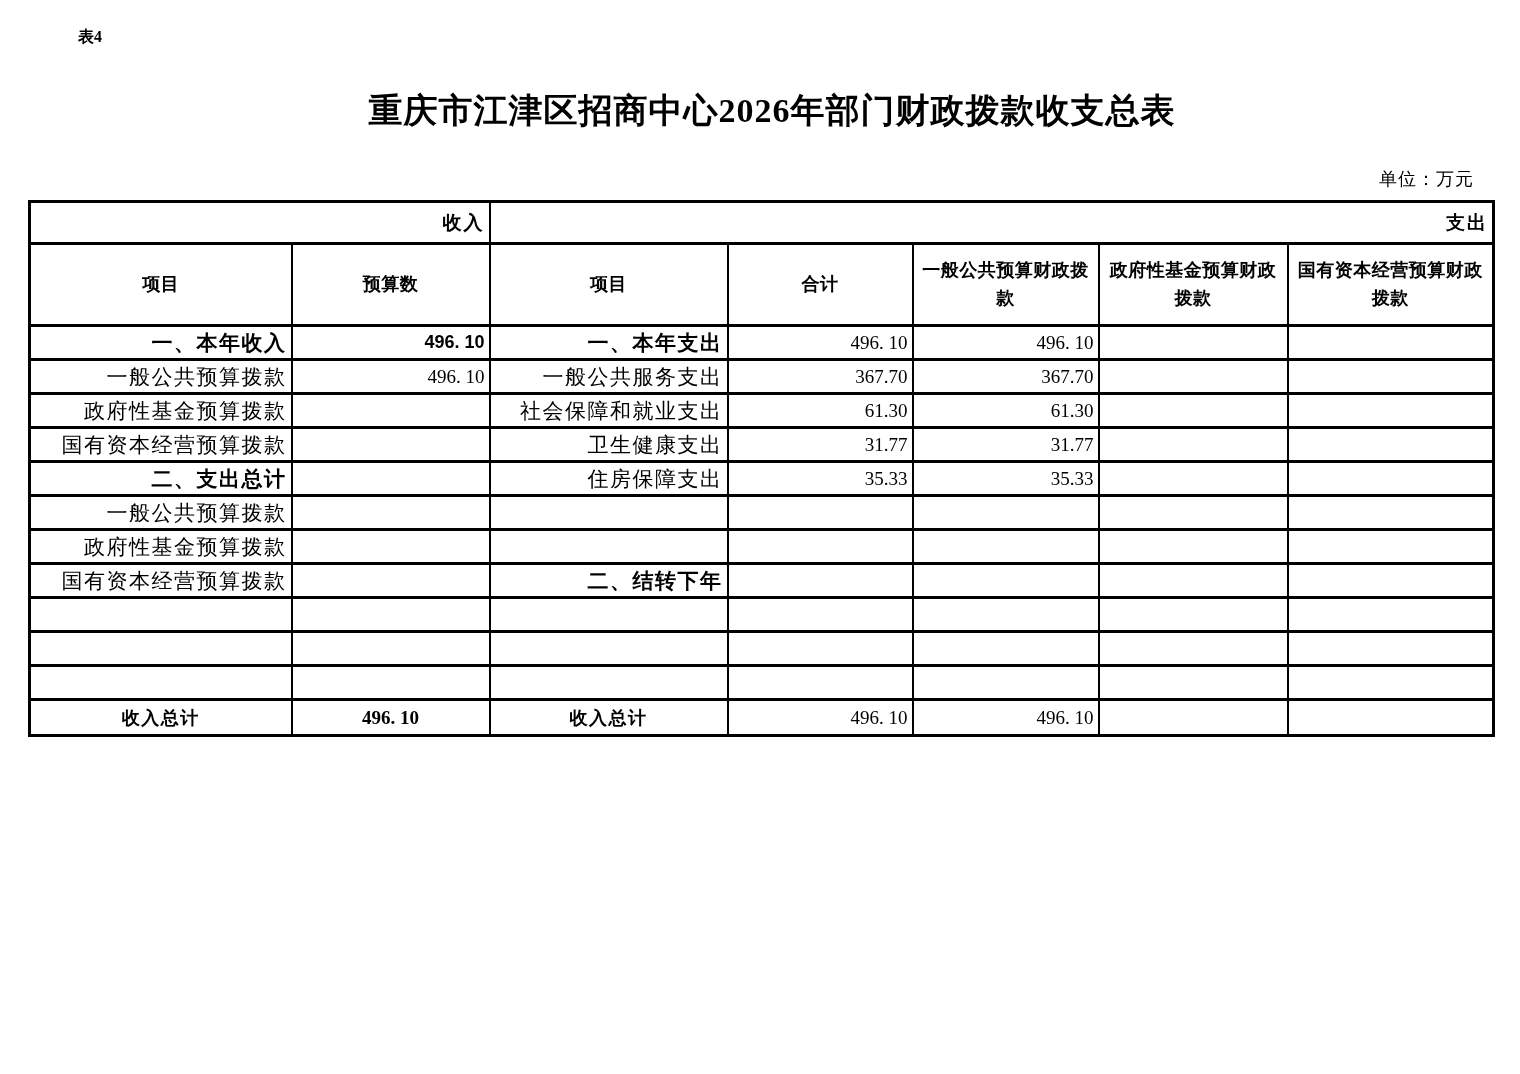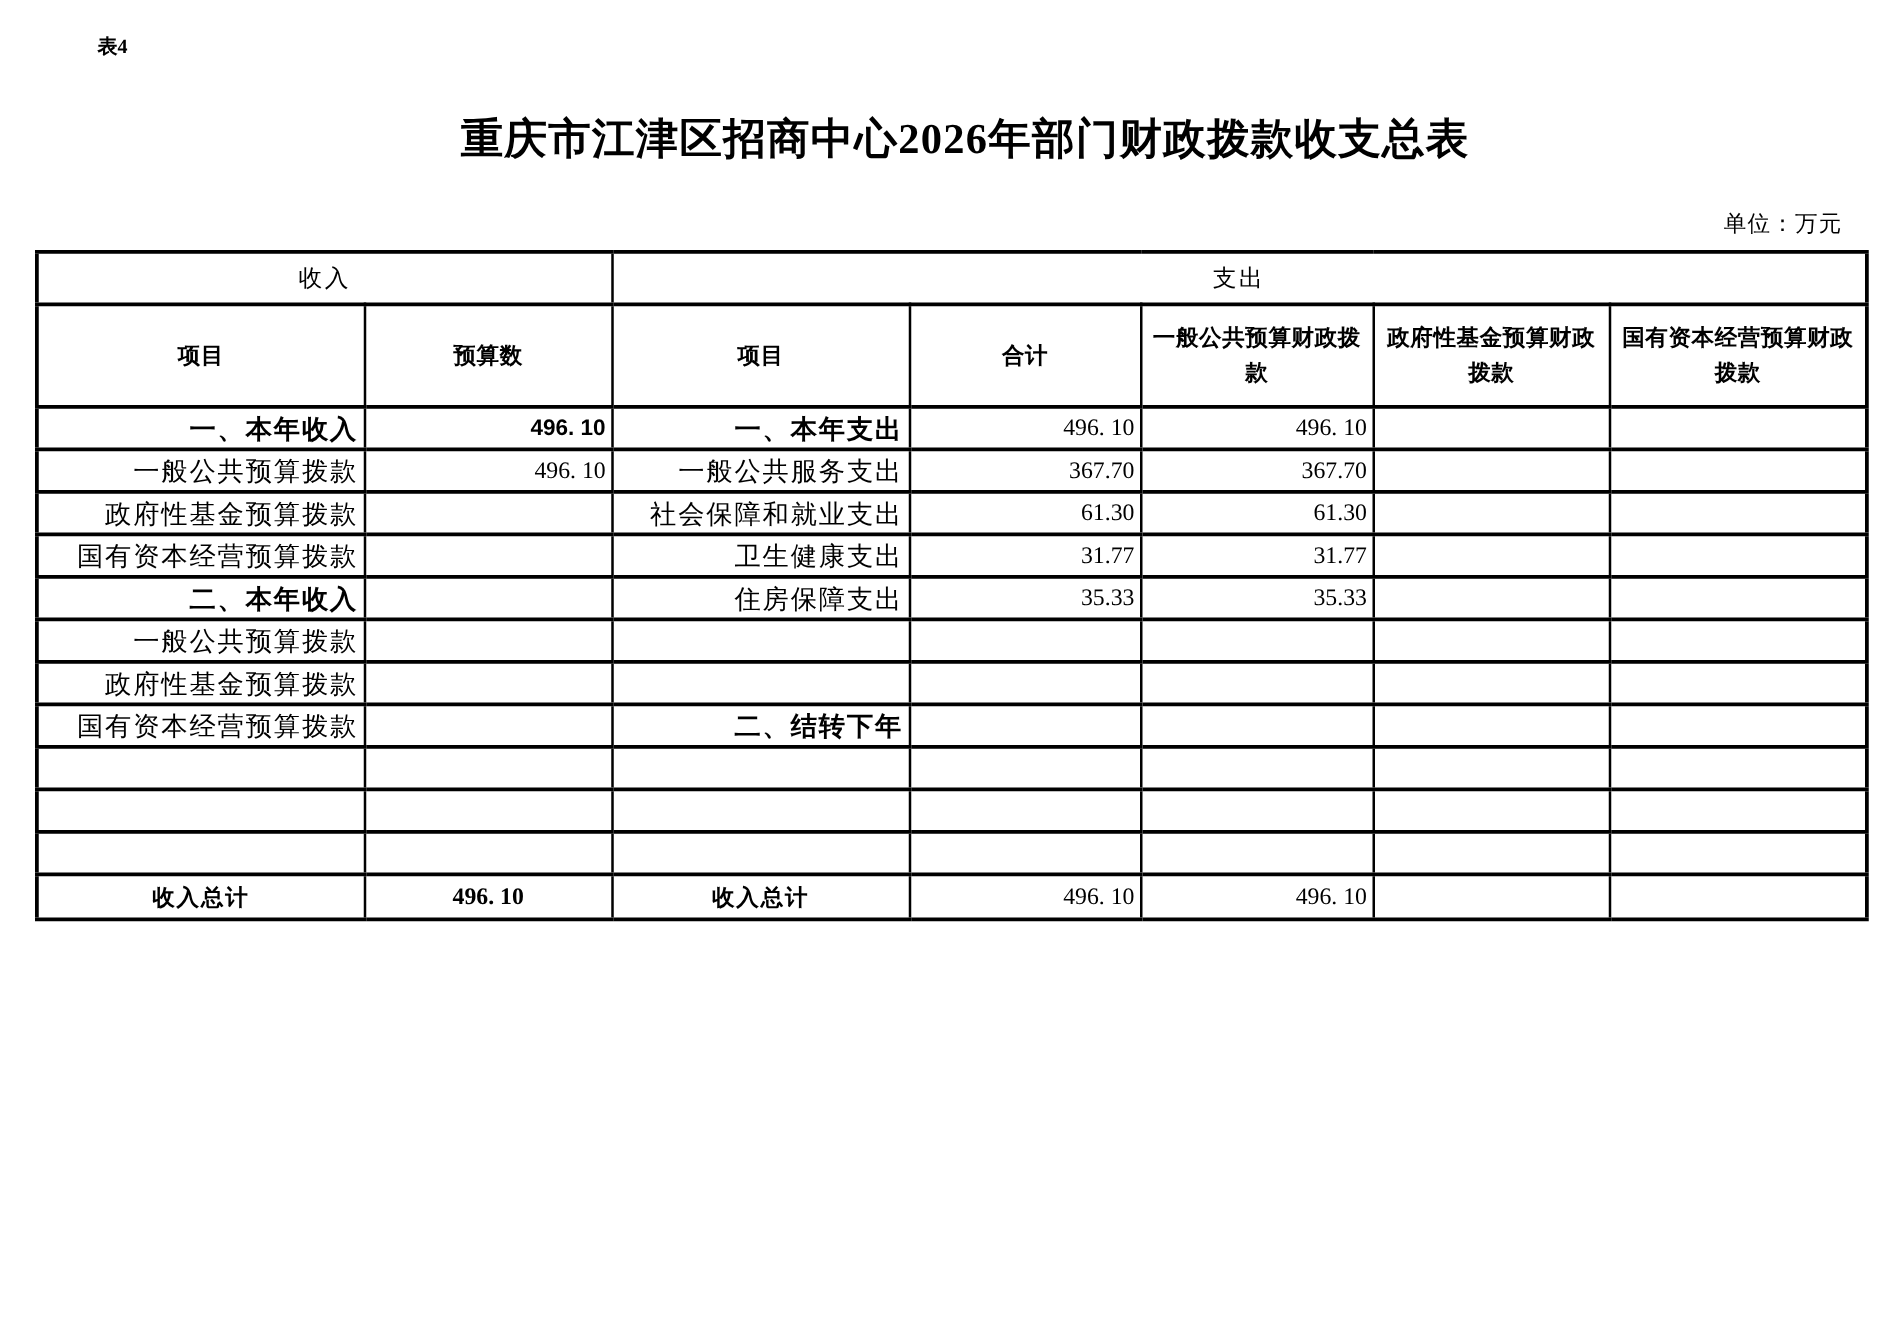--- a/index.html
+++ b/index.html
@@ -27,22 +27,22 @@
     position:absolute; left:28px; top:200px; width:1464px;
     border-collapse:collapse; table-layout:fixed;
     border:3px solid #000;
   }
   table.budget th, table.budget td {
     border:2px solid #000;
     border-top-width:3px; border-bottom-width:3px;
     padding:0 4px; overflow:hidden; vertical-align:middle;
   }
   tr.group-row th {
-    height:39px; font-size:19px; font-weight:normal;
-    text-align:center; letter-spacing:2px;
+    height:39px; font-size:19px; font-weight:bold;
+    text-align:right; letter-spacing:2px;
   }
   tr.head-row th {
     height:79px; font-size:18px; font-weight:bold;
     text-align:center; line-height:1.55; padding:0 5px; letter-spacing:0.5px;
   }
   tbody td { height:31px; }
   .lbl  { text-align:right; font-size:21px; letter-spacing:1.5px; padding-left:6px; }
   .num  { text-align:right; font-size:19px; padding-right:5px; }
   .sec  { font-weight:bold; }
   .valb { font-weight:bold; font-family:"Liberation Sans","DejaVu Sans",sans-serif; font-size:18px; }
@@ -117,21 +117,21 @@
       <tr>
         <td class="lbl">国有资本经营预算拨款</td>
         <td class="num"></td>
         <td class="lbl">卫生健康支出</td>
         <td class="num">31.77</td>
         <td class="num">31.77</td>
         <td class="num"></td>
         <td class="num"></td>
       </tr>
       <tr>
-        <td class="lbl sec">二、本年收入</td>
+        <td class="lbl sec">二、支出总计</td>
         <td class="num"></td>
         <td class="lbl">住房保障支出</td>
         <td class="num">35.33</td>
         <td class="num">35.33</td>
         <td class="num"></td>
         <td class="num"></td>
       </tr>
       <tr>
         <td class="lbl">一般公共预算拨款</td>
         <td class="num"></td>

